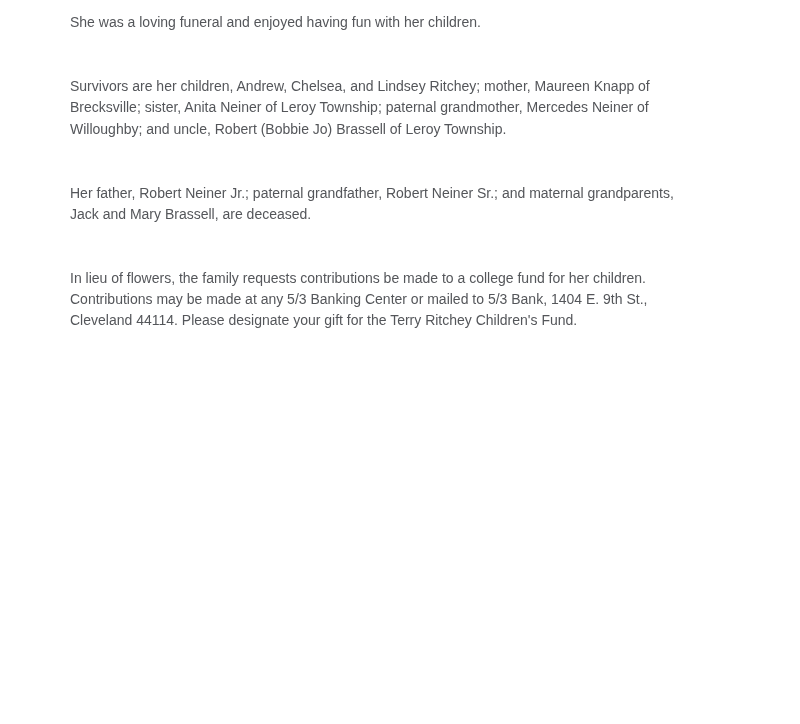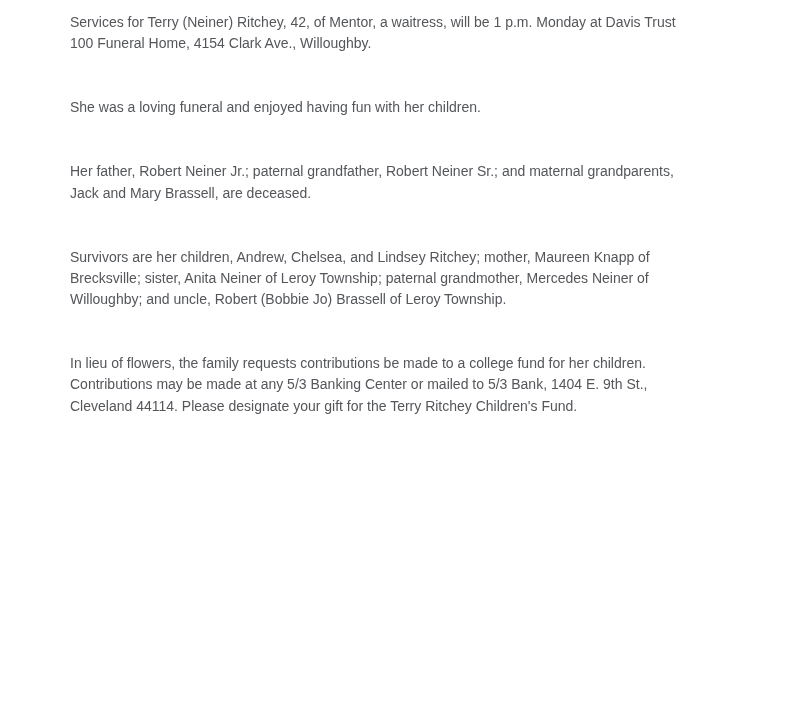--- a/index.html
+++ b/index.html
@@ -27,31 +27,29 @@
   }
   .para:last-child {
     margin-bottom: 0;
   }
 </style>
 </head>
 <body style="color: rgb(84, 86, 90); background: rgb(255, 255, 255);">
 
 <main class="page">
 
-  <p class="para">Services for Terry (Neiner) Ritchey, 42, of Mentor, a waitress, will be 1 p.m. Monday at Davis Trust
-100 Funeral Home, 4154 Clark Ave., Willoughby.</p>
 
 
 
   <p class="para">She was a loving funeral and enjoyed having fun with her children.</p>
 
-  <p class="para">Her father, Robert Neiner Jr.; paternal grandfather, Robert Neiner Sr.; and maternal grandparents,
-Jack and Mary Brassell, are deceased.</p>
-
   <p class="para">Survivors are her children, Andrew, Chelsea, and Lindsey Ritchey; mother, Maureen Knapp of
 Brecksville; sister, Anita Neiner of Leroy Township; paternal grandmother, Mercedes Neiner of
 Willoughby; and uncle, Robert (Bobbie Jo) Brassell of Leroy Township.</p>
+
+  <p class="para">Her father, Robert Neiner Jr.; paternal grandfather, Robert Neiner Sr.; and maternal grandparents,
+Jack and Mary Brassell, are deceased.</p>
 
 
   <p class="para">In lieu of flowers, the family requests contributions be made to a college fund for her children.
 Contributions may be made at any 5/3 Banking Center or mailed to 5/3 Bank, 1404 E. 9th St.,
 Cleveland 44114. Please designate your gift for the Terry Ritchey Children's Fund.</p>
 </main>
 
 </body></html>

